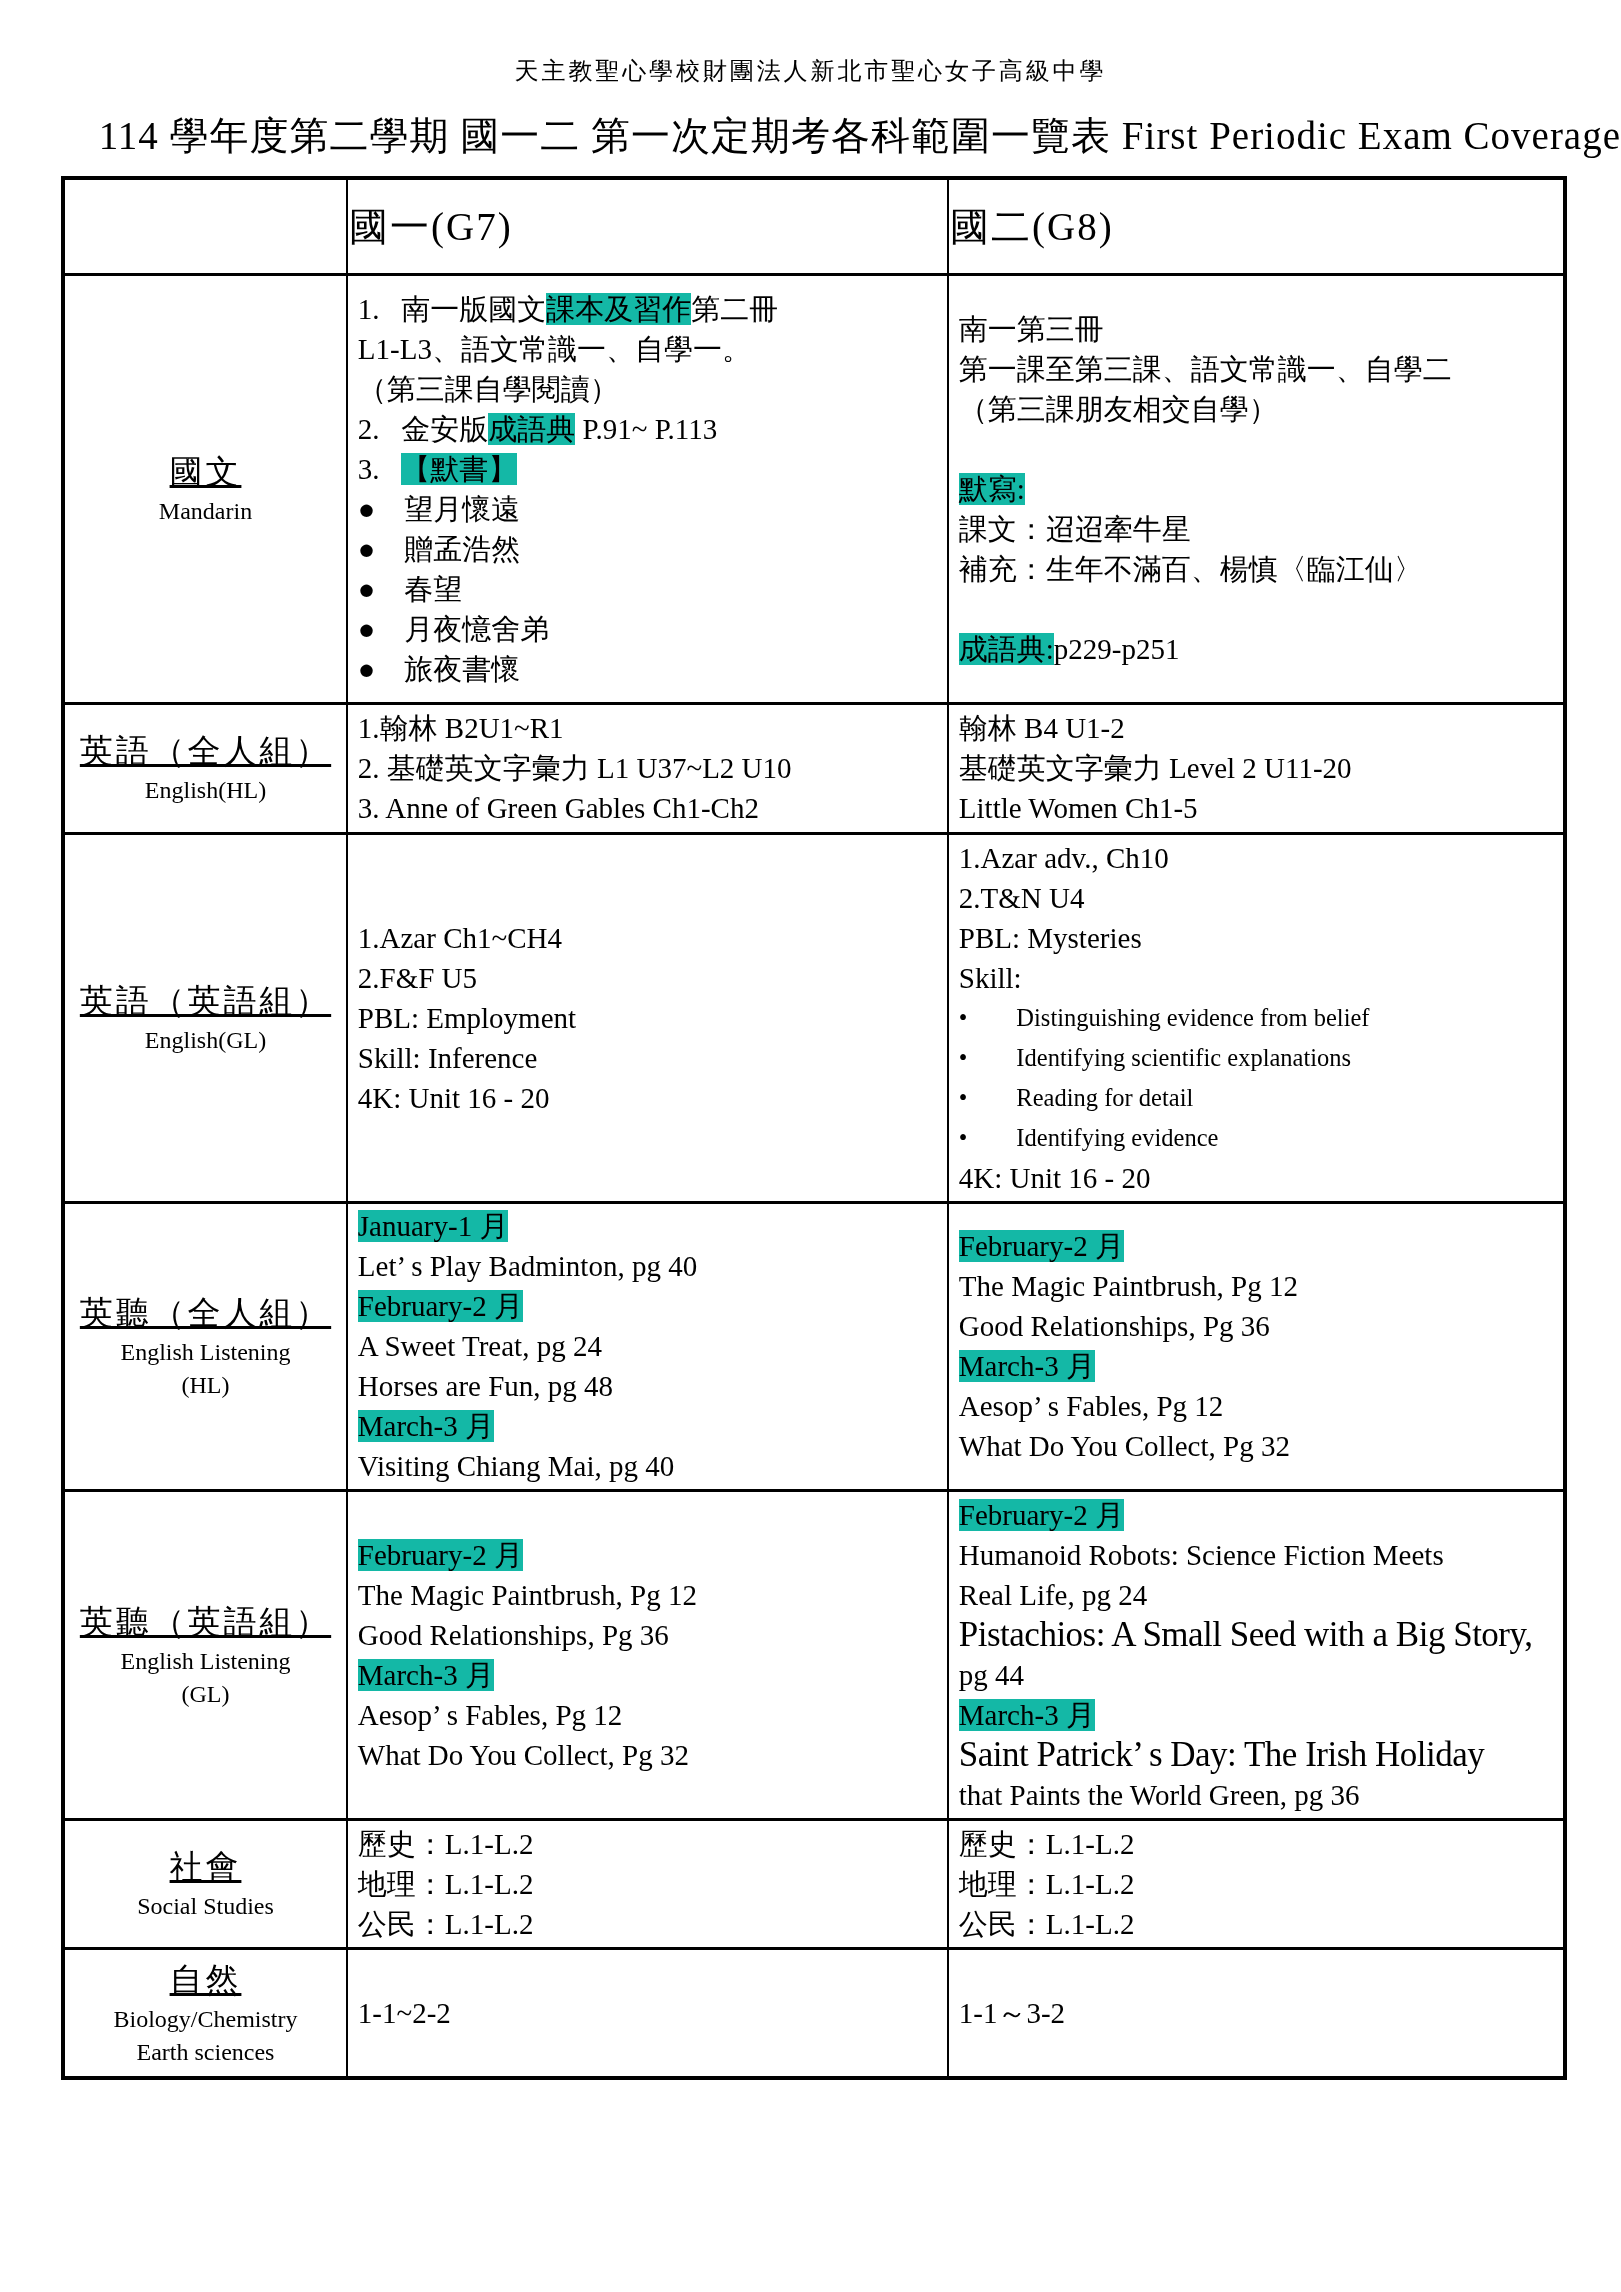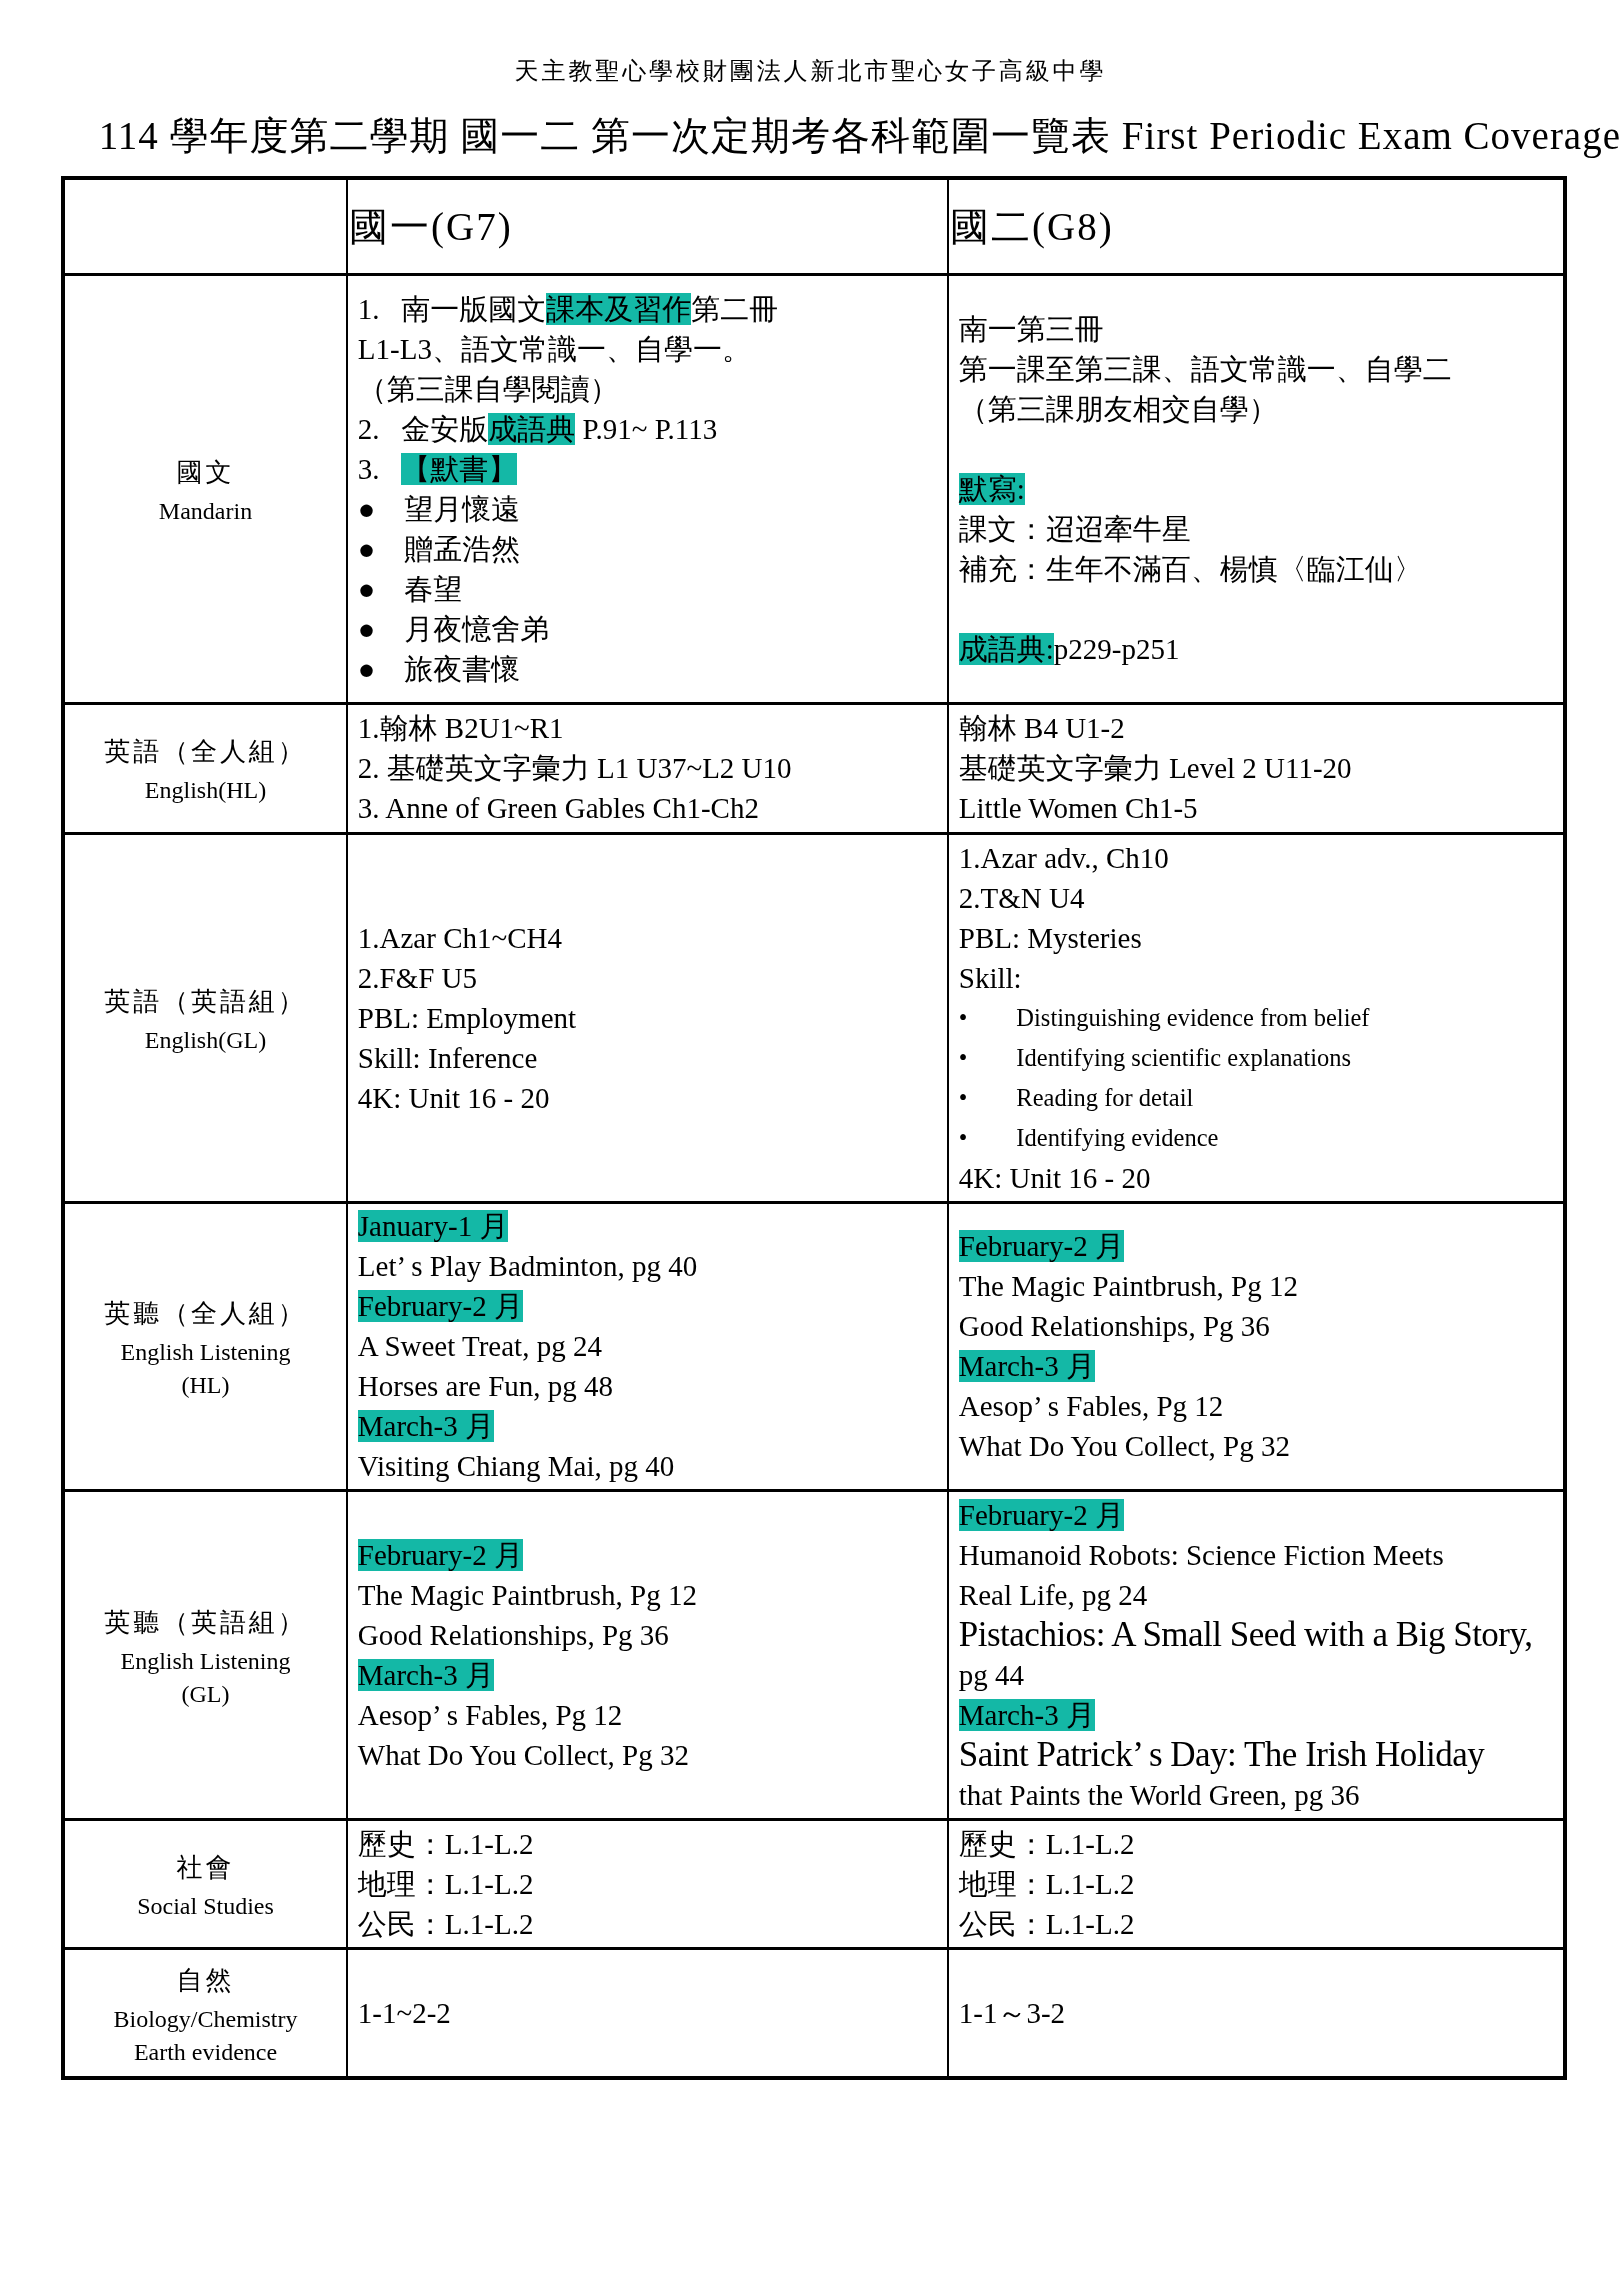--- a/index.html
+++ b/index.html
@@ -23,21 +23,21 @@
   col.c-g7{width:601px;}
   col.c-g8{width:617px;}
   th,td{border:2.9px solid #000;vertical-align:middle;}
   thead tr{height:96px;}
   thead th{
     font-size:39px;font-weight:normal;letter-spacing:2px;text-align:left;
     border-bottom-width:3.9px;
   }
   tbody th,tbody td{border-top-width:3.9px;border-bottom-width:3.9px;}
   tbody th{font-weight:normal;text-align:center;padding:3.9px 2px;}
-  .subj-zh{font-size:26px;line-height:45px;letter-spacing:2.9px;}
+  .subj-zh{font-size:33px;line-height:45px;letter-spacing:2.9px;text-decoration:underline;}
   .subj-en{font-size:24px;line-height:33px;}
   tbody td{padding:2.9px 9.8px;font-size:29px;text-align:left;}
   .line{line-height:40px;white-space:pre-wrap;}
   .line.small{font-size:24.5px;}
   .line.cond{font-size:35px;letter-spacing:-0.5px;}
   .hl{background:#14b8a6;}
   
   tbody tr:nth-child(1){height:429px;}
   tbody tr:nth-child(2){height:130px;}
   tbody tr:nth-child(3){height:356px;}
@@ -198,21 +198,21 @@
         <td>
           <div class="line"><span>歷史：L.1-L.2</span></div>
           <div class="line"><span>地理：L.1-L.2</span></div>
           <div class="line"><span>公民：L.1-L.2</span></div>
         </td>
       </tr>
       <tr>
         <th>
           <div class="subj-zh">自然</div>
           <div class="subj-en">Biology/Chemistry</div>
-          <div class="subj-en">Earth evidence</div>
+          <div class="subj-en">Earth sciences</div>
         </th>
         <td>
           <div class="line"><span>1-1~2-2</span></div>
         </td>
         <td>
           <div class="line"><span>1-1～3-2</span></div>
         </td>
       </tr>
     </tbody>
 </table>

